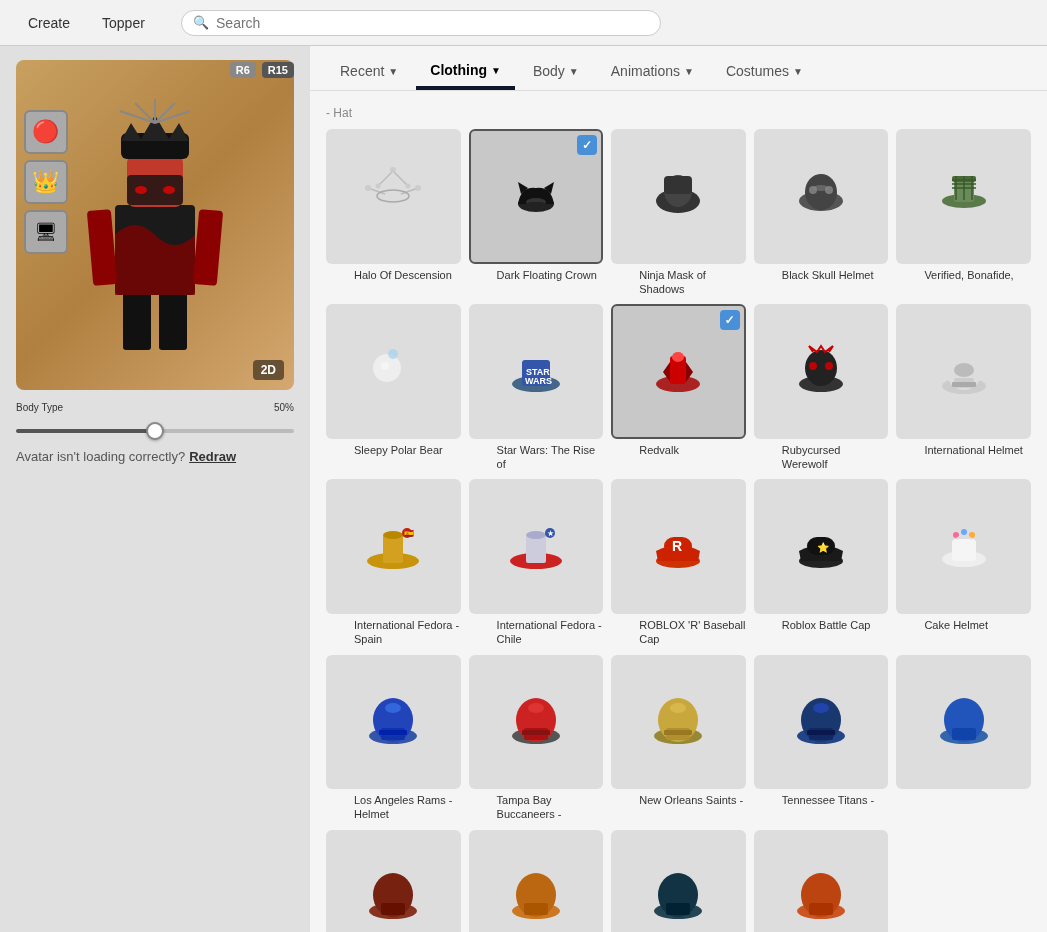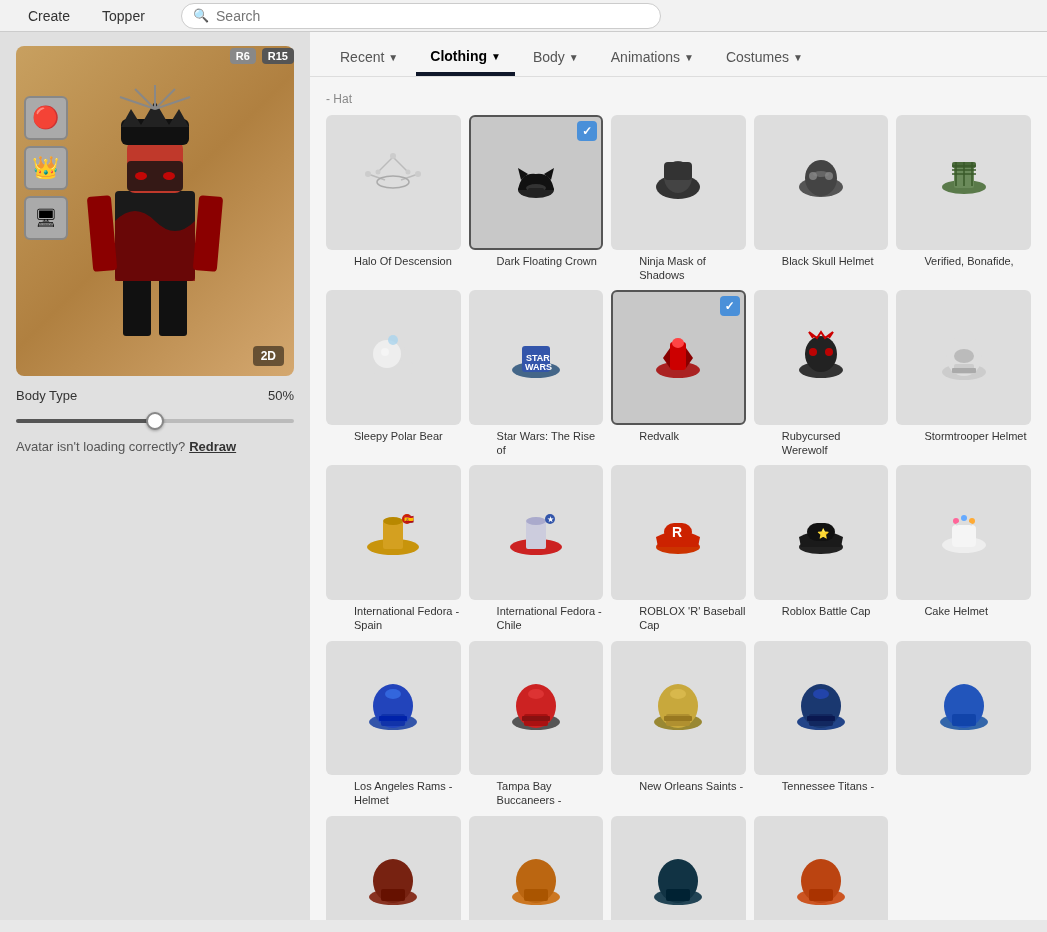--- a/index.html
+++ b/index.html
@@ -11,21 +11,21 @@
       overflow-x: hidden;
     }
 
     
     .topbar {
       display: flex;
       align-items: center;
       background: #f2f2f2;
       border-bottom: 1px solid #ccc;
       padding: 8px 16px;
-      height: 32px;
+      height: 46px;
       gap: 24px;
     }
     .topbar-nav {
       display: flex;
       gap: 8px;
     }
     .topbar-nav-item {
       font-size: 14px;
       color: #333;
       padding: 6px 12px;
@@ -139,21 +139,21 @@
     
     .body-type-section {
       display: flex;
       flex-direction: column;
       gap: 6px;
     }
     .body-type-row {
       display: flex;
       justify-content: space-between;
       align-items: center;
-      font-size: 13px;
+      font-size: 10px;
       color: #333;
     }
     .slider-container {
       width: 100%;
     }
     .slider {
       -webkit-appearance: none;
       width: 100%;
       height: 4px;
       border-radius: 2px;
@@ -556,21 +556,21 @@
               <svg width="60" height="60" viewBox="0 0 60 60">
                 <g>
     <ellipse cx="30" cy="44" rx="22" ry="8" fill="#ccc"></ellipse>
     <ellipse cx="30" cy="28" rx="18" ry="20" fill="#ddd"></ellipse>
     <ellipse cx="30" cy="28" rx="10" ry="7" fill="#bbb"></ellipse>
     <rect x="20" y="36" width="20" height="10" fill="#ccc" rx="2"></rect>
     <rect x="18" y="40" width="24" height="5" fill="#aaa" rx="1"></rect>
     </g>
               </svg>
             </div>
-            <div class="item-label">Stormtrooper Helmet</div>
+            <div class="item-label">International Helmet</div>
           </div>
           <div class="item-cell">
             <div class="item-thumb ">
               <svg width="60" height="60" viewBox="0 0 60 60">
                 <g>
     <ellipse cx="30" cy="44" rx="26" ry="8" fill="#c8940c"></ellipse>
     <rect x="20" y="18" width="20" height="28" fill="#d4a020" rx="2"></rect>
     <ellipse cx="30" cy="18" rx="10" ry="4" fill="#b88800"></ellipse>
     <circle cx="44" cy="16" r="5" fill="#cc2200"></circle>
     <text x="41" y="19" font-size="8" fill="yellow" font-family="sans-serif">🇪🇸</text>

